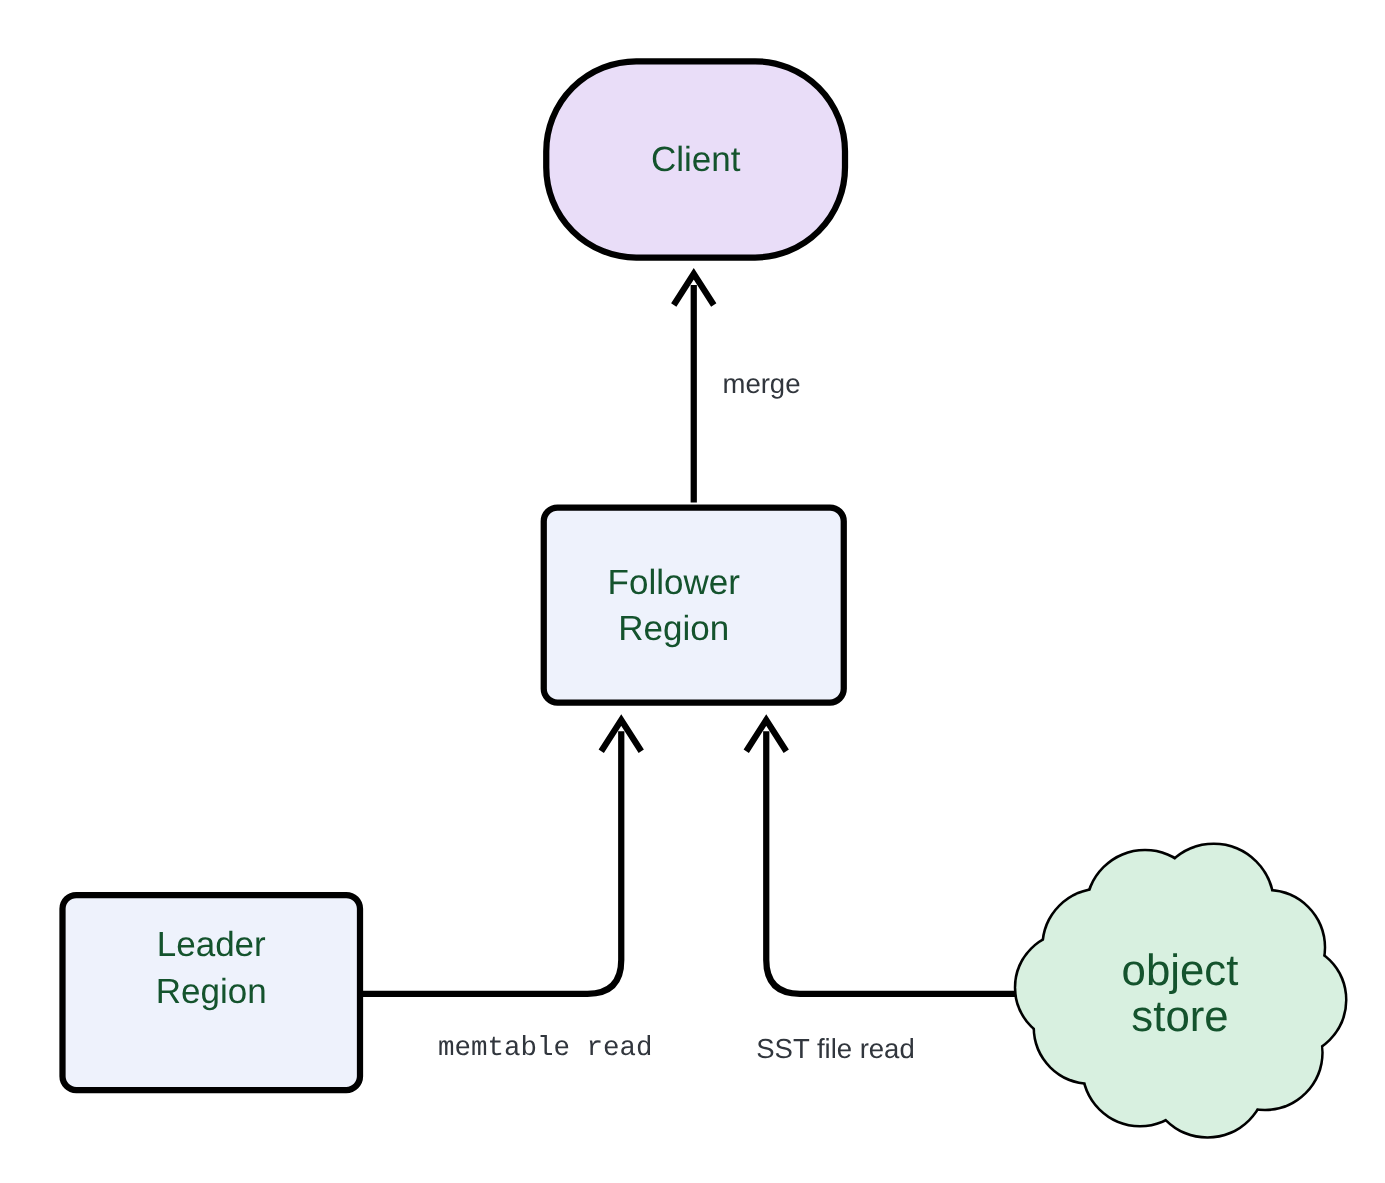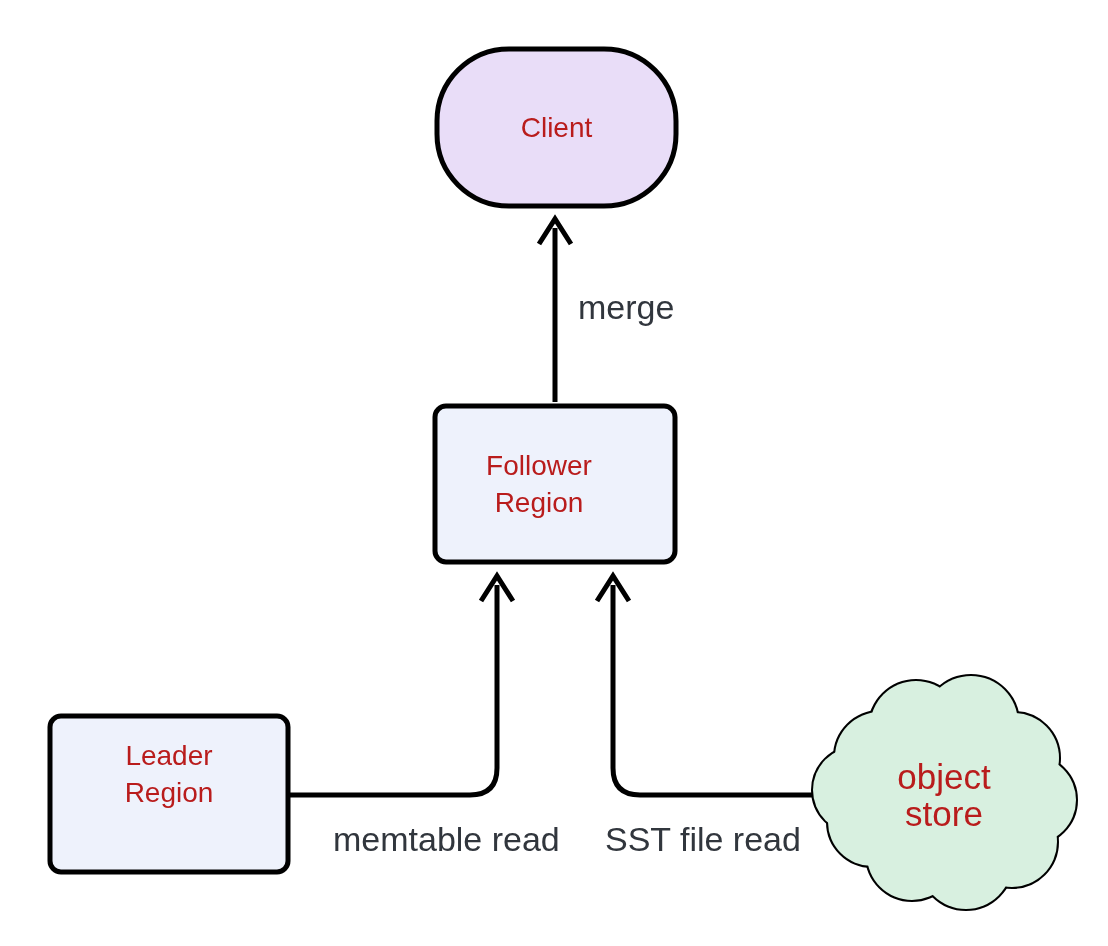--- a/index.html
+++ b/index.html
@@ -41,36 +41,36 @@
   .arrow-head {
     fill: none;
     stroke: #000000;
     stroke-width: 5;
     stroke-linecap: butt;
     stroke-linejoin: miter;
   }
   .node-label {
     position: absolute;
     text-align: center;
-    color: #b91c1c;
+    color: #14532d;
     font-family: "Liberation Sans", sans-serif;
     font-size: 28px;
     line-height: 37px;
     font-weight: 400;
     white-space: pre-line;
     display: flex;
     align-items: center;
     justify-content: center;
     pointer-events: none;
   }
   .edge-label {
     position: absolute;
     color: #31363d;
     font-family: "Liberation Sans", sans-serif;
-    font-size: 34px;
+    font-size: 22px;
     line-height: 30px;
     font-weight: 400;
     white-space: nowrap;
     text-align: center;
   }
 </style>
 </head>
 <body>
 
 <div id="canvas">
@@ -131,19 +131,19 @@
   <div class="node-label" style="left:437px; top:49px; width:239px; height:157px;">Client</div>
 
   <div class="node-label" style="left:419px; top:406px; width:240px; height:156px;">Follower
 Region</div>
 
   <div class="node-label" style="left:50px; top:696px; width:238px; height:156px;">Leader
 Region</div>
 
   <div class="node-label" style="left:868px; top:760px; width:152px; height:70px; font-size:35px;">object store</div>
 
-  <div class="edge-label" style="left:333px; top:824px; width:204px; text-align:left;">memtable read</div>
+  <div class="edge-label" style="left:318px; top:824px; width:204px; text-align:right;font-family:Liberation Mono, monospace;">memtable read</div>
 
   <div class="edge-label" style="left:605px; top:824px; width:170px; text-align:left;">SST file read</div>
 
   <div class="edge-label" style="left:578px; top:292px; width:90px; text-align:left;">merge</div>
 
 </div>
 
 </body></html>

